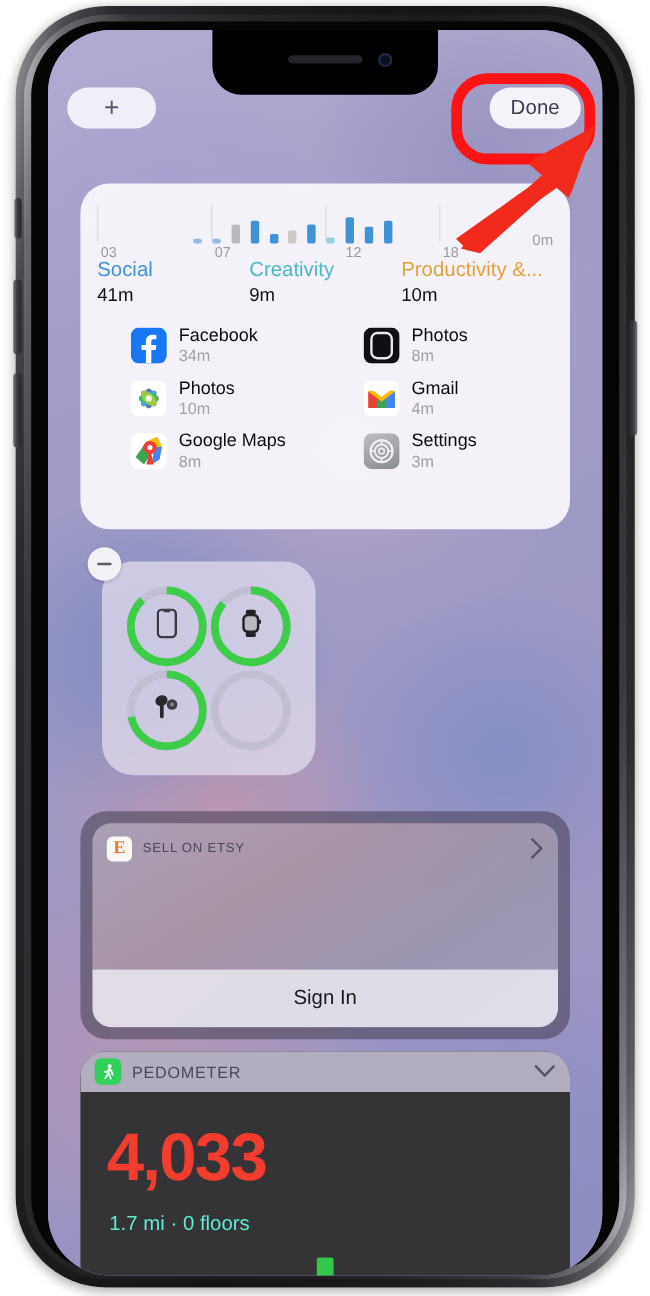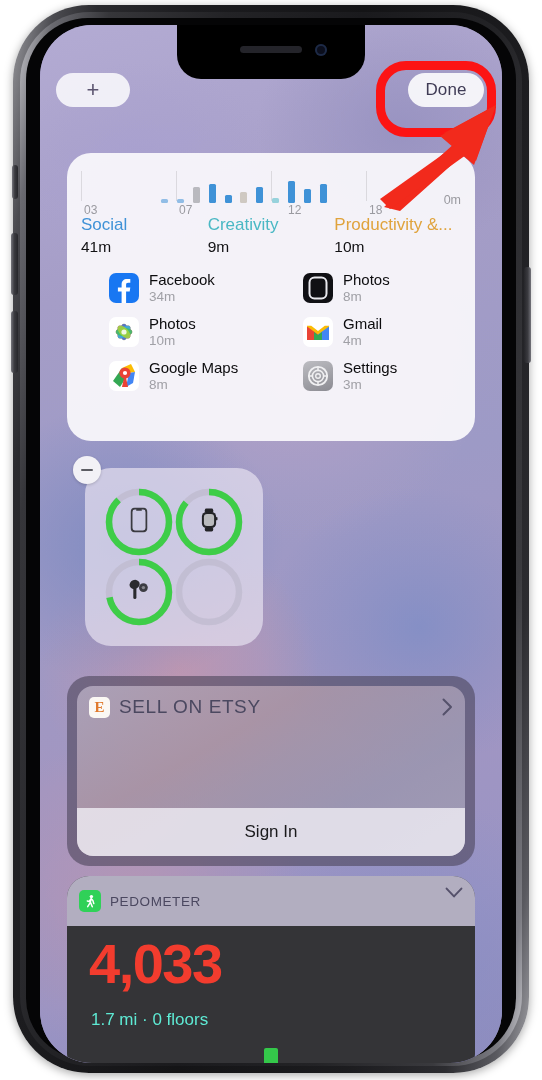--- a/index.html
+++ b/index.html
@@ -146,32 +146,32 @@
     background:linear-gradient(150deg,rgba(205,196,216,.62),rgba(214,186,196,.55) 35%,
                rgba(186,182,208,.6) 70%,rgba(196,192,214,.6));
     overflow:hidden;
   }
   #etsy-header{position:absolute;left:0;top:0;width:100%;height:42px;display:flex;
     align-items:center;padding:0 12px;box-sizing:border-box;gap:9px;}
   #etsy-icon{width:21px;height:21px;border-radius:5px;background:#fbf8f4;
     display:flex;align-items:center;justify-content:center;flex:0 0 21px;}
   #etsy-icon span{font-family:"Liberation Serif","DejaVu Serif",serif;font-size:15px;
     font-weight:700;color:#e07a2e;line-height:1;}
-  #etsy-title{font-size:19px;color:#4b4860;letter-spacing:.6px;}
+  #etsy-title{font-size:11px;color:#4b4860;letter-spacing:.6px;}
   #etsy-chevron{position:absolute;right:12px;top:12px;}
   #etsy-signin{position:absolute;left:0;bottom:0;width:100%;height:48px;
     background:rgba(238,236,243,.82);display:flex;align-items:center;justify-content:center;cursor:pointer;}
   #etsy-signin span{font-size:17px;color:#1a1a1c;}
 
   
   #pedometer-widget{
     position:absolute;left:27px;top:851px;width:408px;height:200px;border-radius:22px;
     background:#343437;z-index:30;overflow:hidden;
   }
-  #ped-header{position:absolute;left:0;top:0;width:100%;height:50px;
+  #ped-header{position:absolute;left:0;top:0;width:100%;height:34px;
     background:rgba(196,191,212,.88);display:flex;align-items:center;padding:0 12px;
     box-sizing:border-box;gap:9px;}
   #ped-icon{width:22px;height:22px;border-radius:5px;background:#30d158;
     display:flex;align-items:center;justify-content:center;flex:0 0 22px;}
   #ped-title{font-size:13.5px;color:#4b4860;letter-spacing:.6px;}
   #ped-chevron{position:absolute;right:12px;top:11px;}
   #ped-steps{position:absolute;left:22px;top:60px;font-size:56px;color:#f23c2e;
     font-weight:700;letter-spacing:-1.5px;line-height:1;}
   #ped-sub{position:absolute;left:24px;top:134px;font-size:17px;color:#5eead4;}
   #ped-bar{position:absolute;left:50%;transform:translateX(-50%);top:172px;

